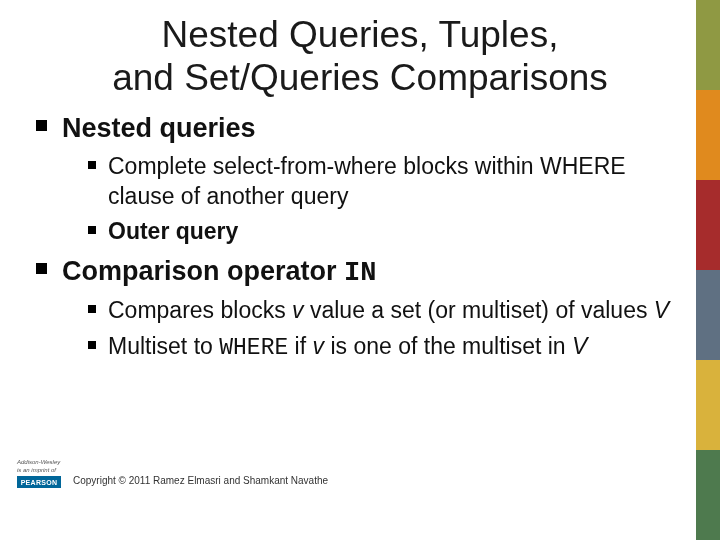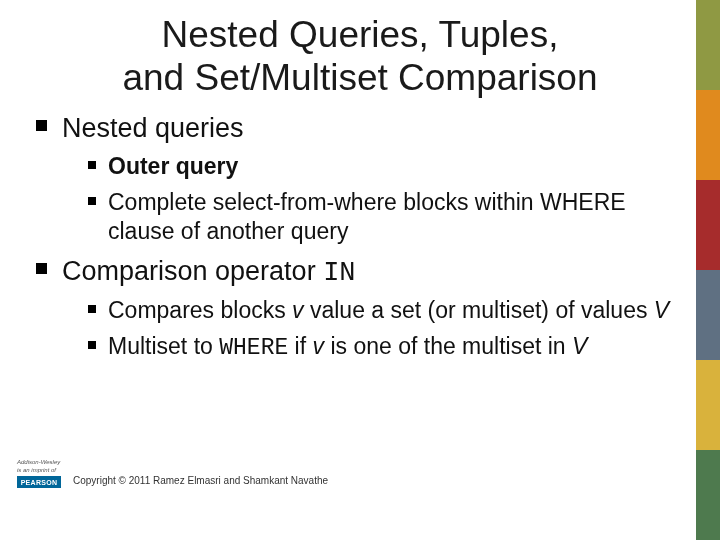--- a/index.html
+++ b/index.html
@@ -55,21 +55,21 @@
   .lvl1 > li > .bullet {
     position: absolute;
     left: 0;
     top: 7px;
     width: 11px;
     height: 11px;
     background: #000;
   }
   .lvl1-text {
     font-size: 27px;
-    font-weight: normal;
+    font-weight: bold;
     color: #111;
   }
 
   .lvl2 {
     margin-top: 8px;
     margin-left: 26px;
   }
   .lvl2 > li {
     position: relative;
     padding-left: 20px;
@@ -141,36 +141,36 @@
     <div class="stripe-seg s-olive"></div>
     <div class="stripe-seg s-orange"></div>
     <div class="stripe-seg s-red"></div>
     <div class="stripe-seg s-slate"></div>
     <div class="stripe-seg s-yellow"></div>
     <div class="stripe-seg s-green"></div>
   </div>
 
   <h1 class="title">
     <span>Nested Queries, Tuples,</span><br>
-    <span>and Set/Multiset Comparison</span>
+    <span>and Set/Queries Comparisons</span>
   </h1>
 
   <div class="content">
     <ul class="lvl1">
       <li>
         <span class="bullet"></span>
         <span class="lvl1-text">Nested queries</span>
         <ul class="lvl2">
           <li>
             <span class="bullet"></span>
-            <span class="lvl2-text bold">Outer query</span>
+            <span class="lvl2-text">Complete select-from-where blocks within WHERE clause of another query</span>
           </li>
           <li>
             <span class="bullet"></span>
-            <span class="lvl2-text">Complete select-from-where blocks within WHERE clause of another query</span>
+            <span class="lvl2-text bold">Outer query</span>
           </li>
         </ul>
       </li>
 
       <li>
         <span class="bullet"></span>
         <span class="lvl1-text"><span>Comparison operator </span><span class="mono">IN</span></span>
         <ul class="lvl2">
           <li>
             <span class="bullet"></span>

